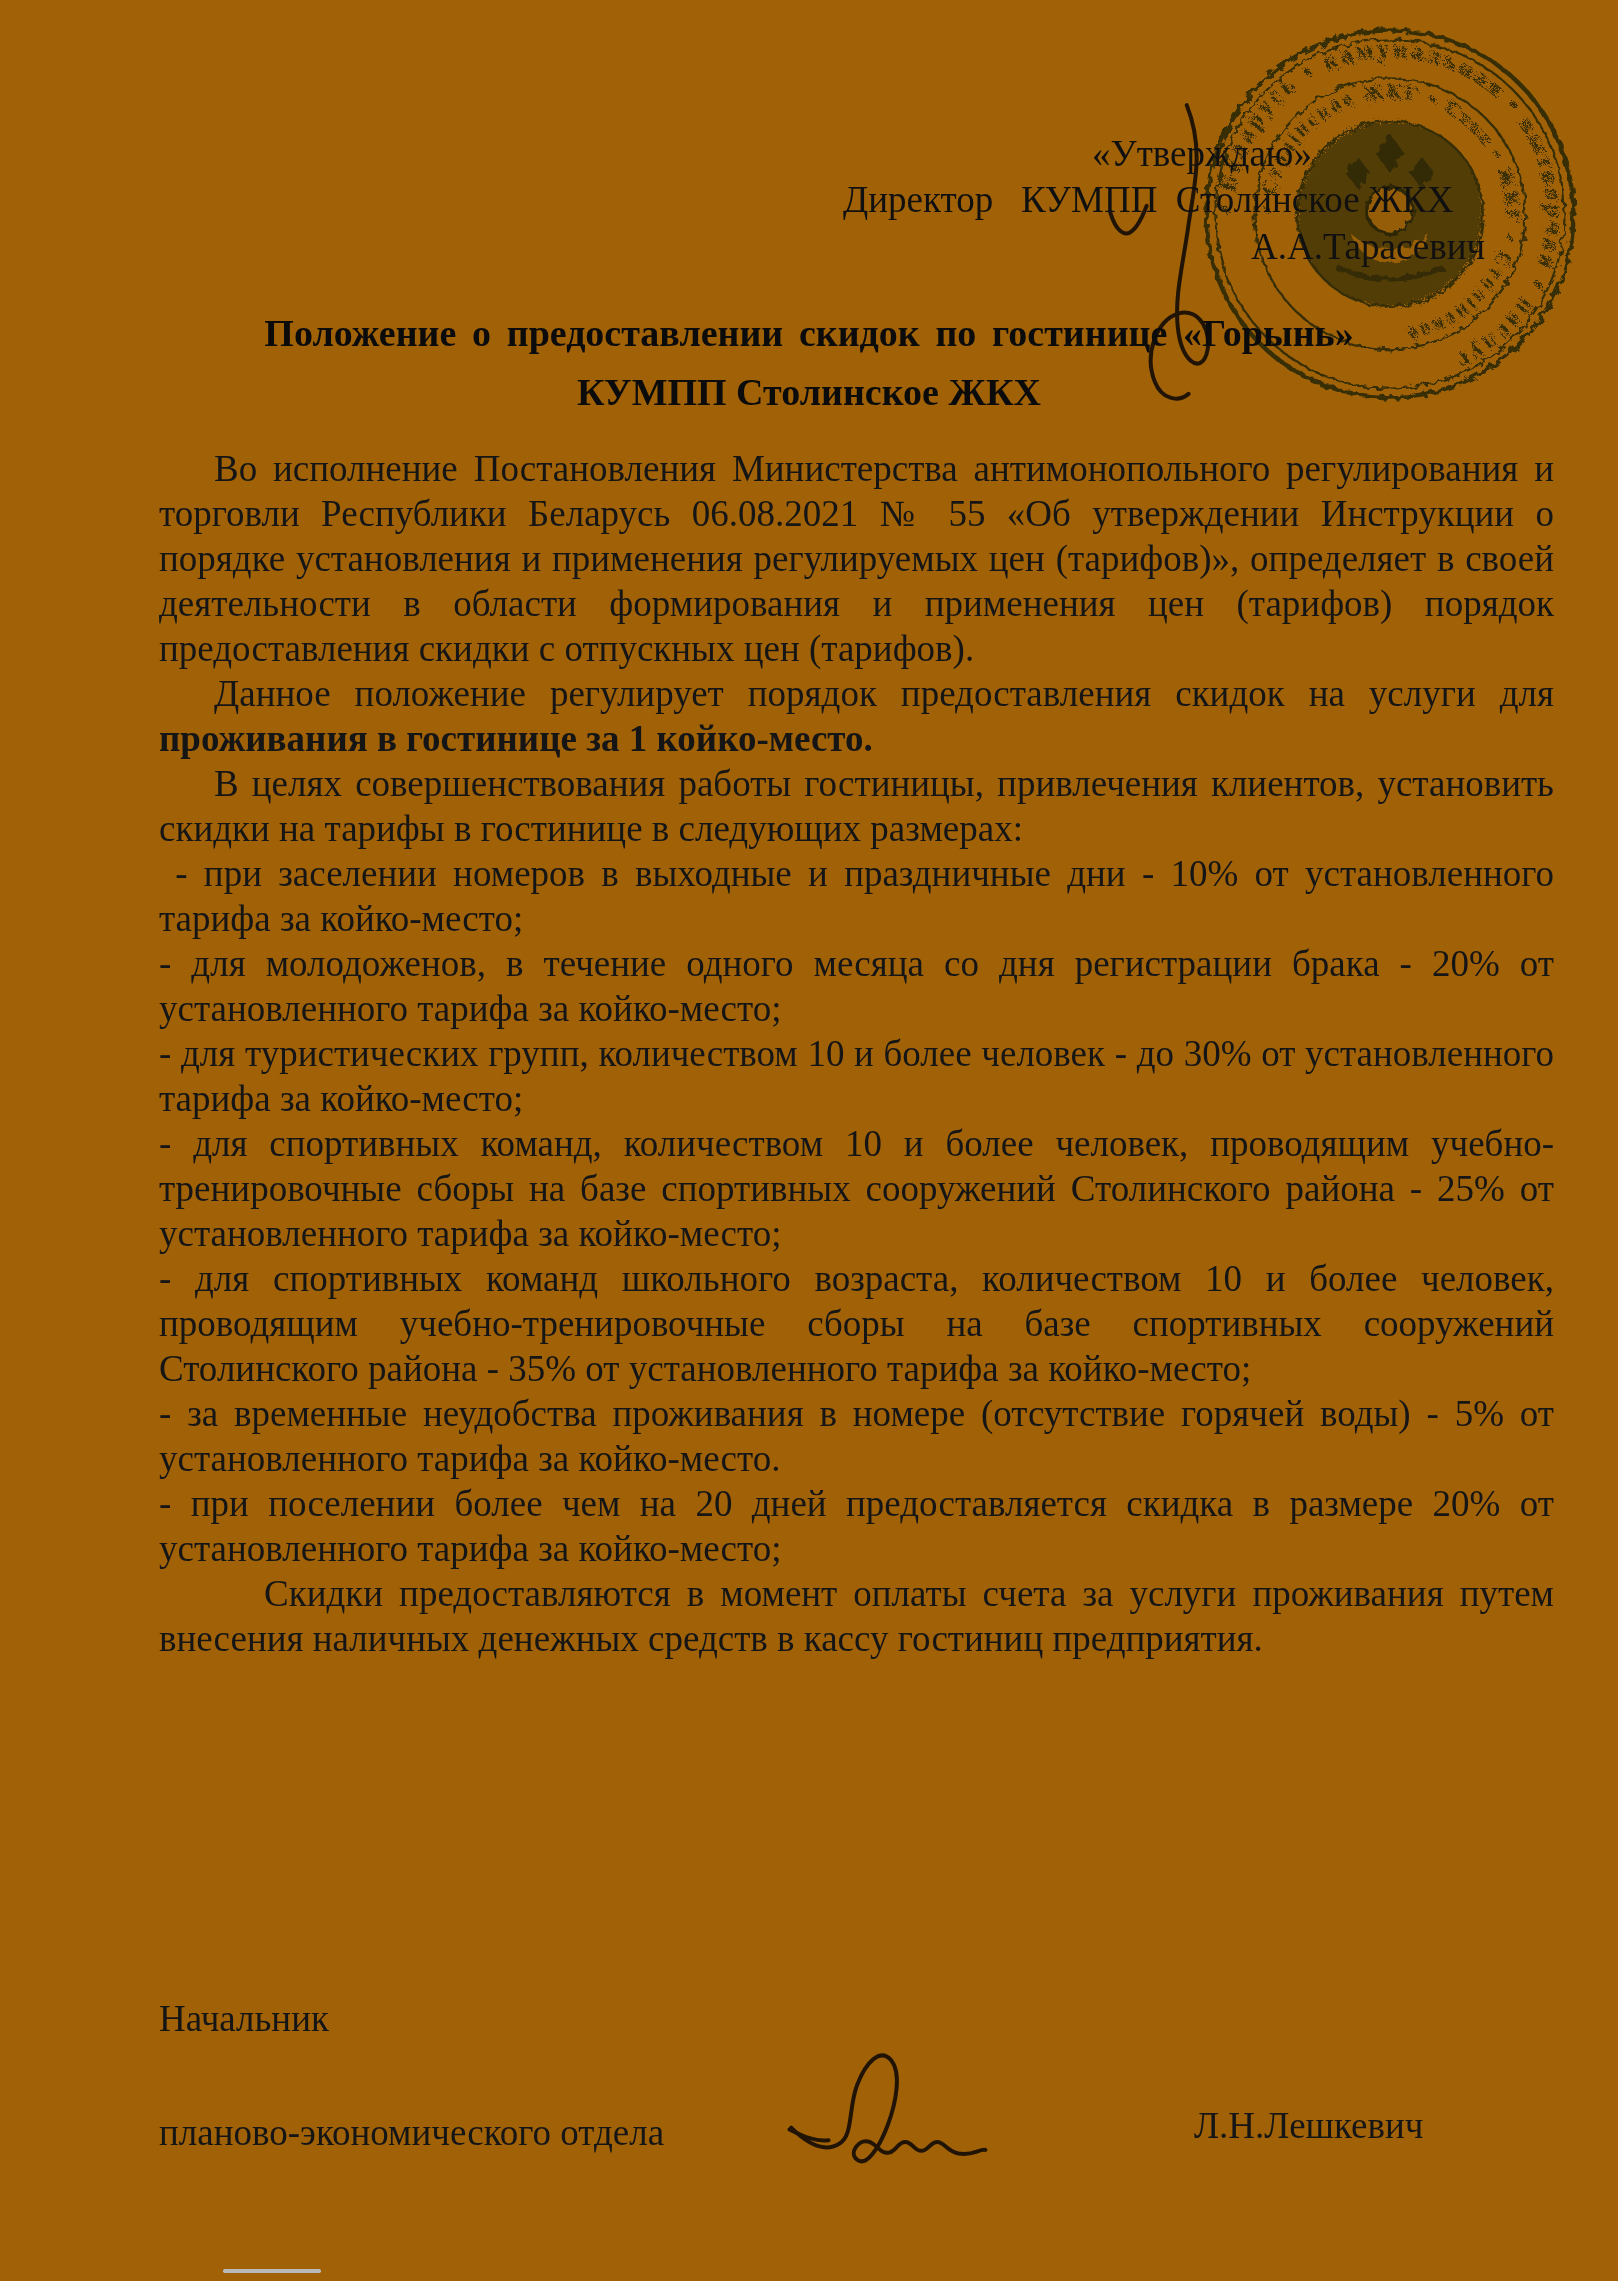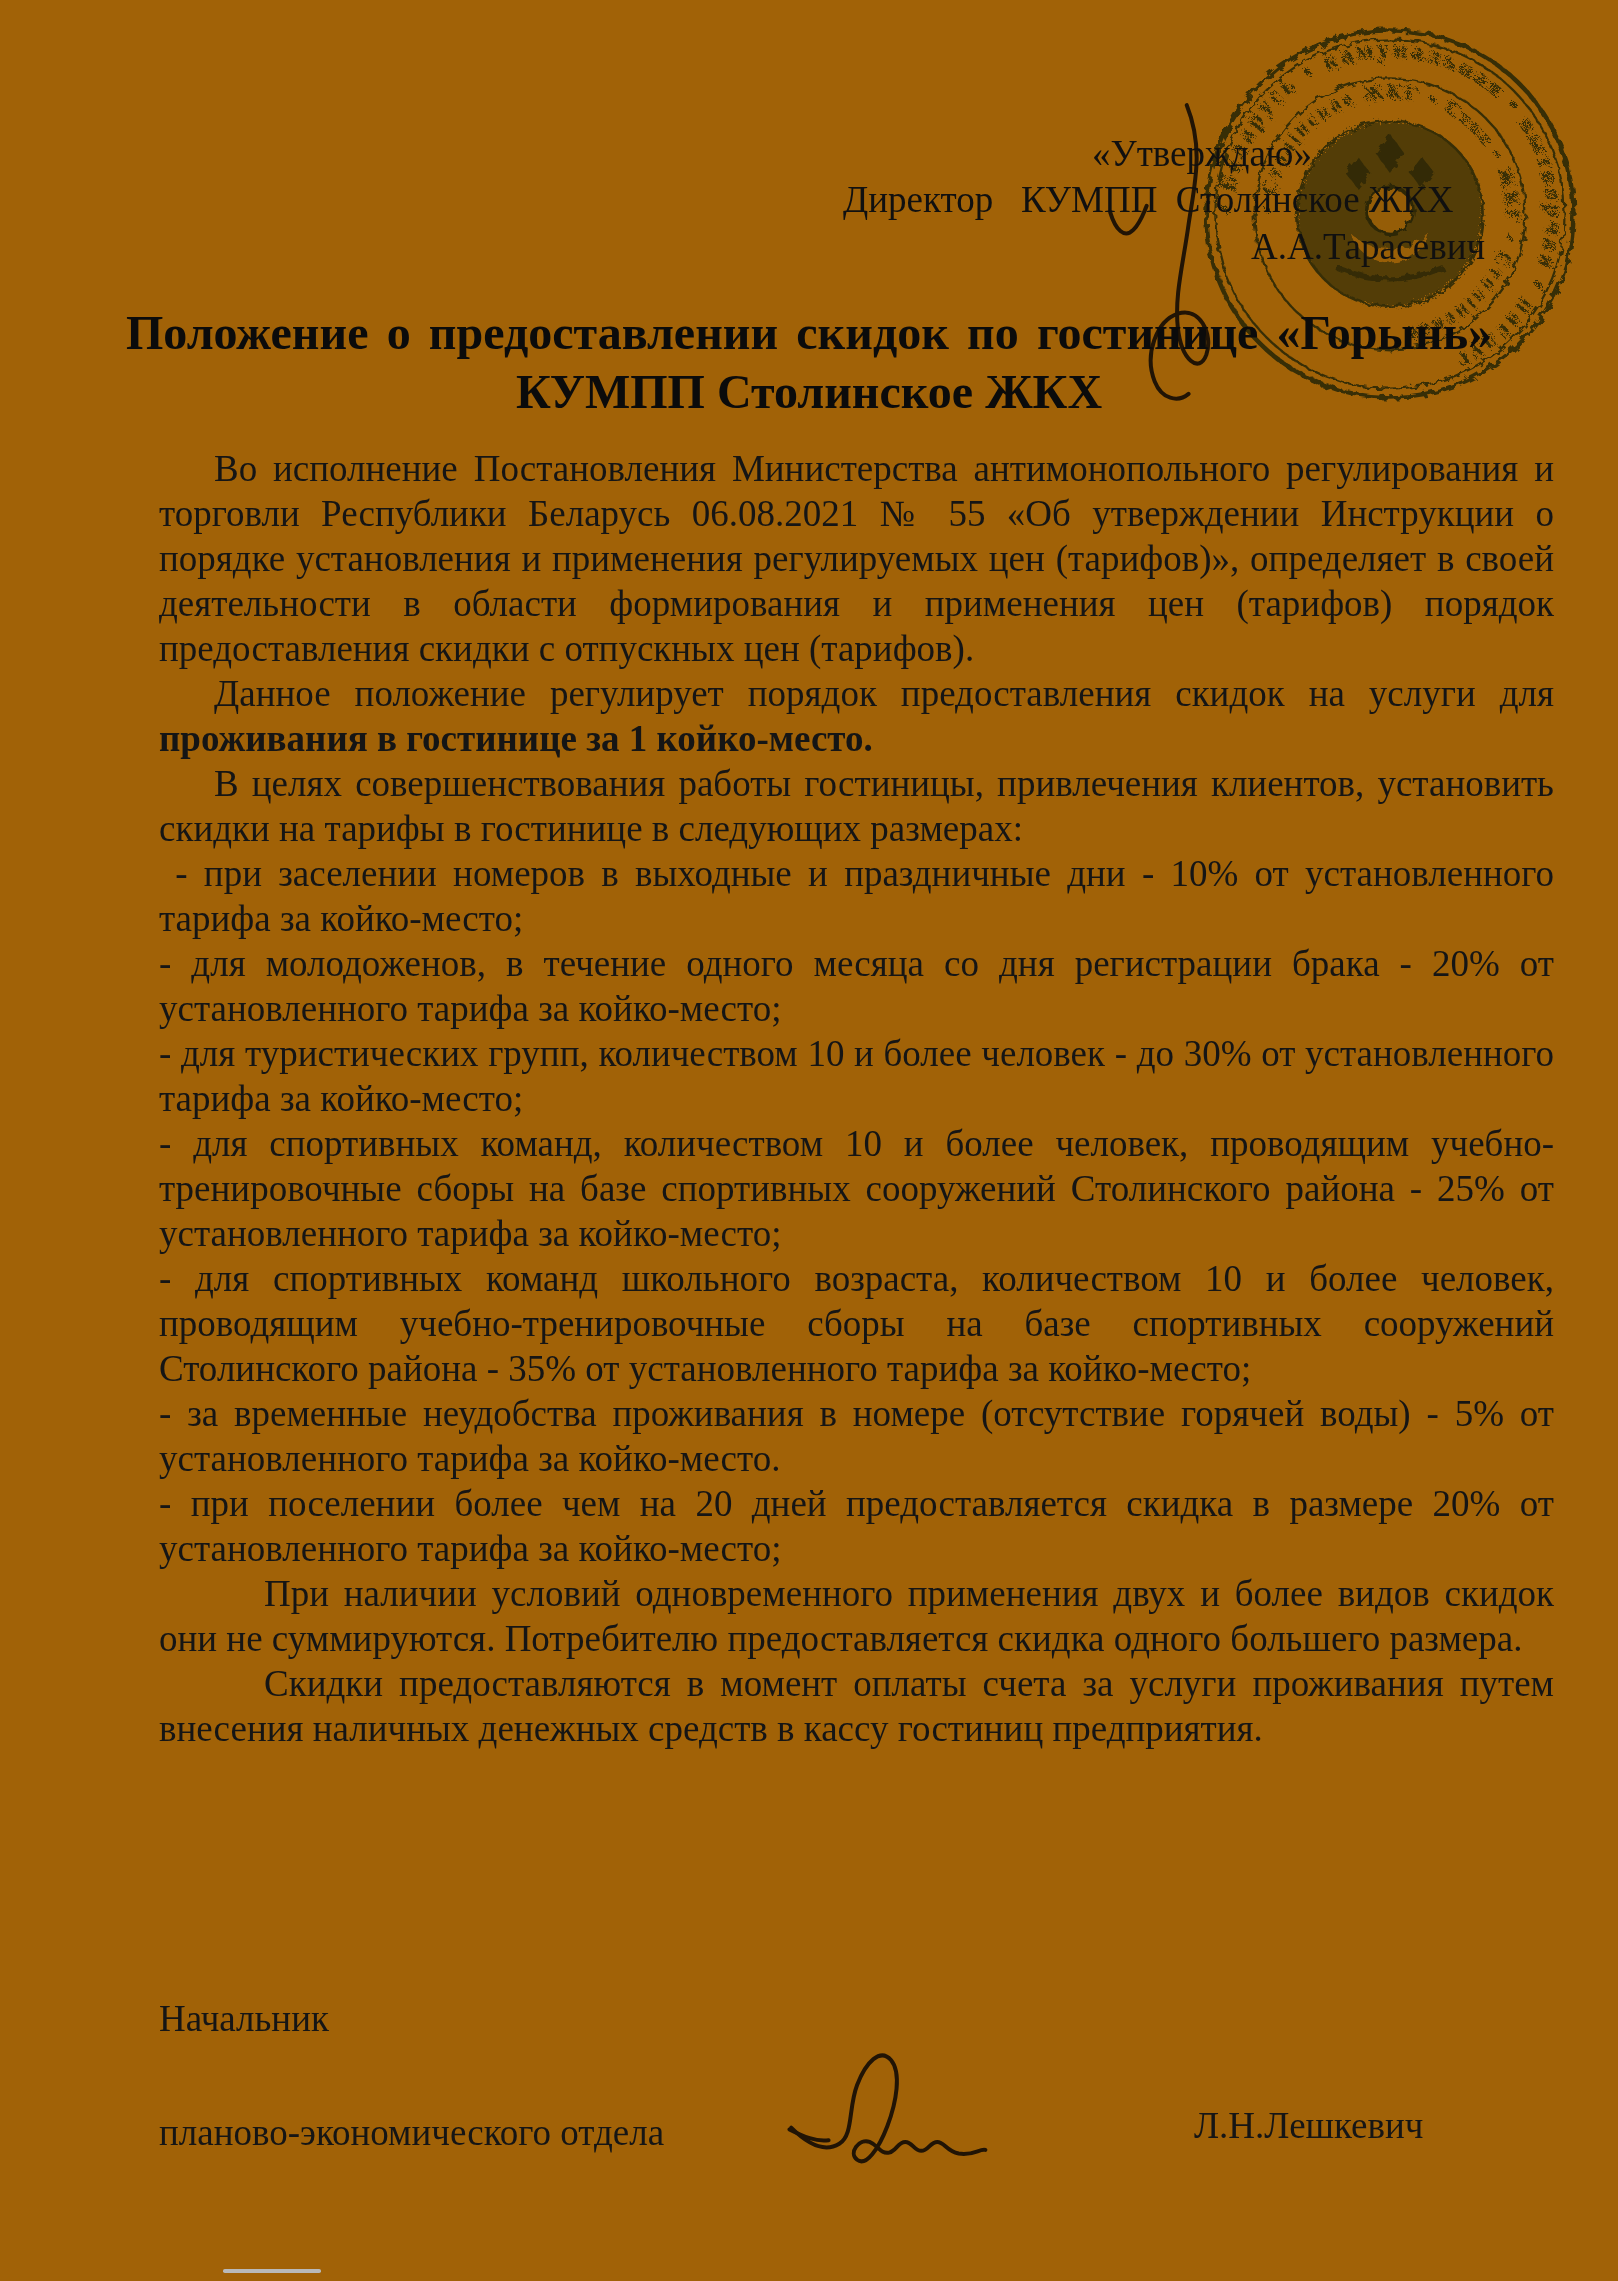--- a/index.html
+++ b/index.html
@@ -10,21 +10,21 @@
     overflow:hidden;
     font-family:"Liberation Serif","DejaVu Serif",serif;
     color:#161616;
   }
   
   .hdr-line{position:absolute;white-space:pre;font-size:37px;line-height:43px;color:#101010;}
   .hdr-approve{left:1092px;top:132px;}
   .hdr-director{left:843px;top:178px;}
   .hdr-signer{left:1251px;top:225px;}
   
-  .title{position:absolute;left:107px;top:308px;width:1404px;text-align:center;font-weight:bold;font-size:48px;color:#0b0b0b;}
+  .title{position:absolute;left:107px;top:308px;width:1404px;text-align:center;font-weight:bold;font-size:38px;color:#0b0b0b;}
   .title .t1{word-spacing:6.2px;line-height:50px;}
   .title .t2{line-height:50px;margin-top:9px;}
   
   .bodytext{position:absolute;left:159px;top:446px;width:1395px;font-size:37px;line-height:45px;text-align:justify;color:#151515;}
   .bodytext p{margin:0;padding:0;}
   .bodytext p.ind1{text-indent:55px;}
   .bodytext p.ind2{text-indent:105px;}
   .bodytext .b{font-weight:bold;}
   
   .footer-line{position:absolute;font-size:37px;line-height:45px;color:#151515;}
@@ -103,21 +103,20 @@
       <p class="ind1"><span>Во исполнение Постановления Министерства антимонопольного регулирования и торговли Республики Беларусь 06.08.2021 № 55 «Об утверждении Инструкции о порядке установления и применения регулируемых цен (тарифов)», определяет в своей деятельности в области формирования и применения цен (тарифов) порядок предоставления скидки с отпускных цен (тарифов).</span></p>
       <p class="ind1"><span>Данное положение регулирует порядок предоставления скидок на услуги для </span><span class="b">проживания в гостинице за 1 койко-место.</span></p>
       <p class="ind1"><span>В целях совершенствования работы гостиницы, привлечения клиентов, установить скидки на тарифы в гостинице в следующих размерах:</span></p>
       <p class=""><span>&nbsp;- при заселении номеров в выходные и праздничные дни - 10% от установленного тарифа за койко-место;</span></p>
       <p class=""><span>- для молодоженов, в течение одного месяца со дня регистрации брака - 20% от установленного тарифа за койко-место;</span></p>
       <p class=""><span>- для туристических групп, количеством 10 и более человек - до 30% от установленного тарифа за койко-место;</span></p>
       <p class=""><span>- для спортивных команд, количеством 10 и более человек, проводящим учебно-тренировочные сборы на базе спортивных сооружений Столинского района - 25% от установленного тарифа за койко-место;</span></p>
       <p class=""><span>- для спортивных команд школьного возраста, количеством 10 и более человек, проводящим учебно-тренировочные сборы на базе спортивных сооружений Столинского района - 35% от установленного тарифа за койко-место;</span></p>
       <p class=""><span>- за временные неудобства проживания в номере (отсутствие горячей воды) - 5% от установленного тарифа за койко-место.</span></p>
       <p class=""><span>- при поселении более чем на 20 дней предоставляется скидка в размере 20% от установленного тарифа за койко-место;</span></p>
-      <p class="ind2"><span>При наличии условий одновременного применения двух и более видов скидок они не суммируются. Потребителю предоставляется скидка одного большего размера.</span></p>
       <p class="ind2"><span>Скидки предоставляются в момент оплаты счета за услуги проживания путем внесения наличных денежных средств в кассу гостиниц предприятия.</span></p>
     </div>
 
   <div class="footer-line f1">Начальник</div>
   <div class="footer-line f2">планово-экономического отдела</div>
   <div class="footer-line f-name">Л.Н.Лешкевич</div>
 
   <div class="scan-mark"></div>
 </div>
 

